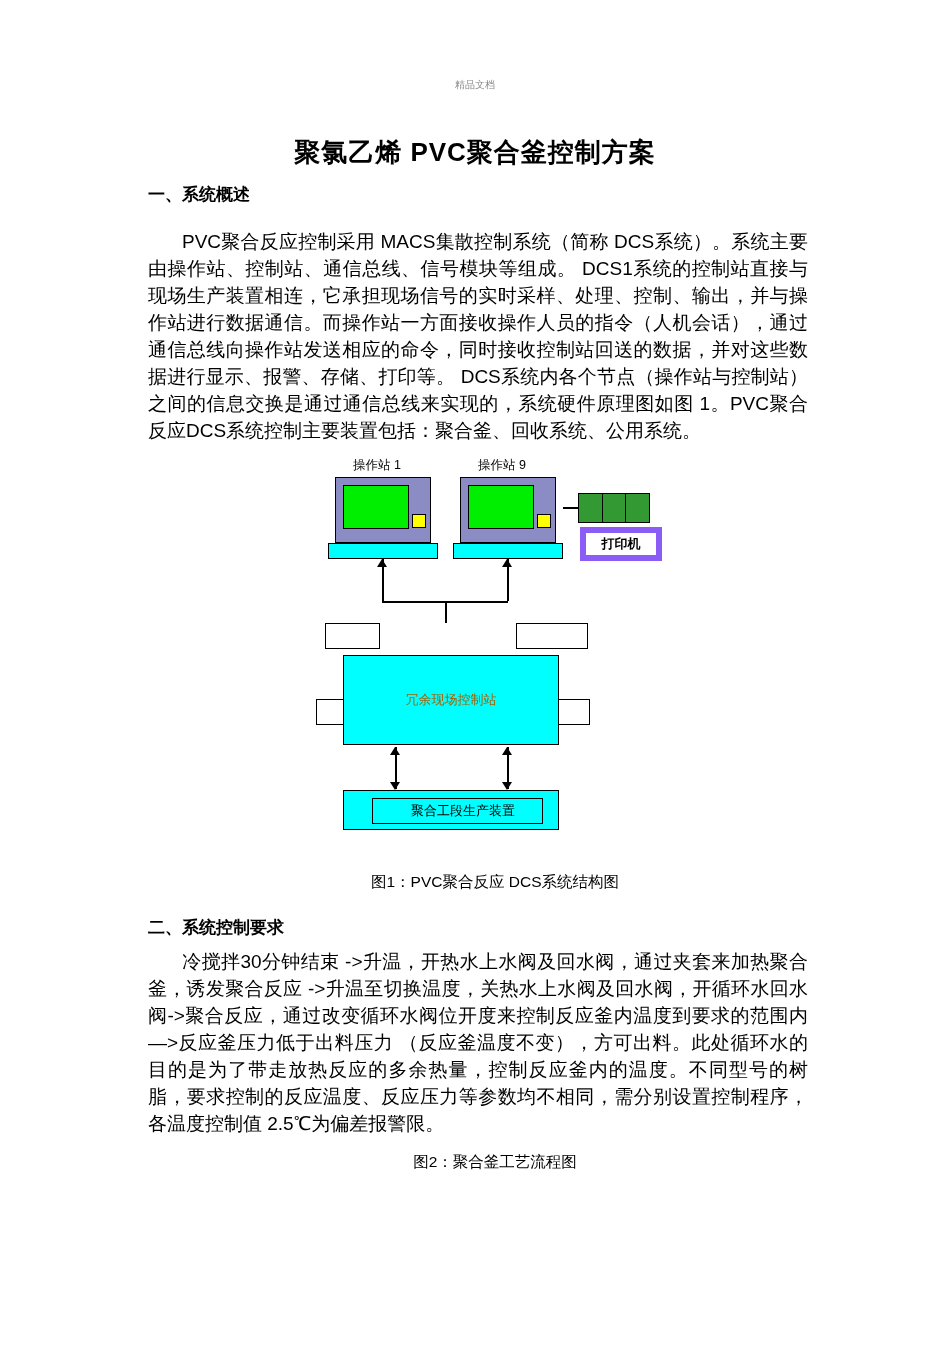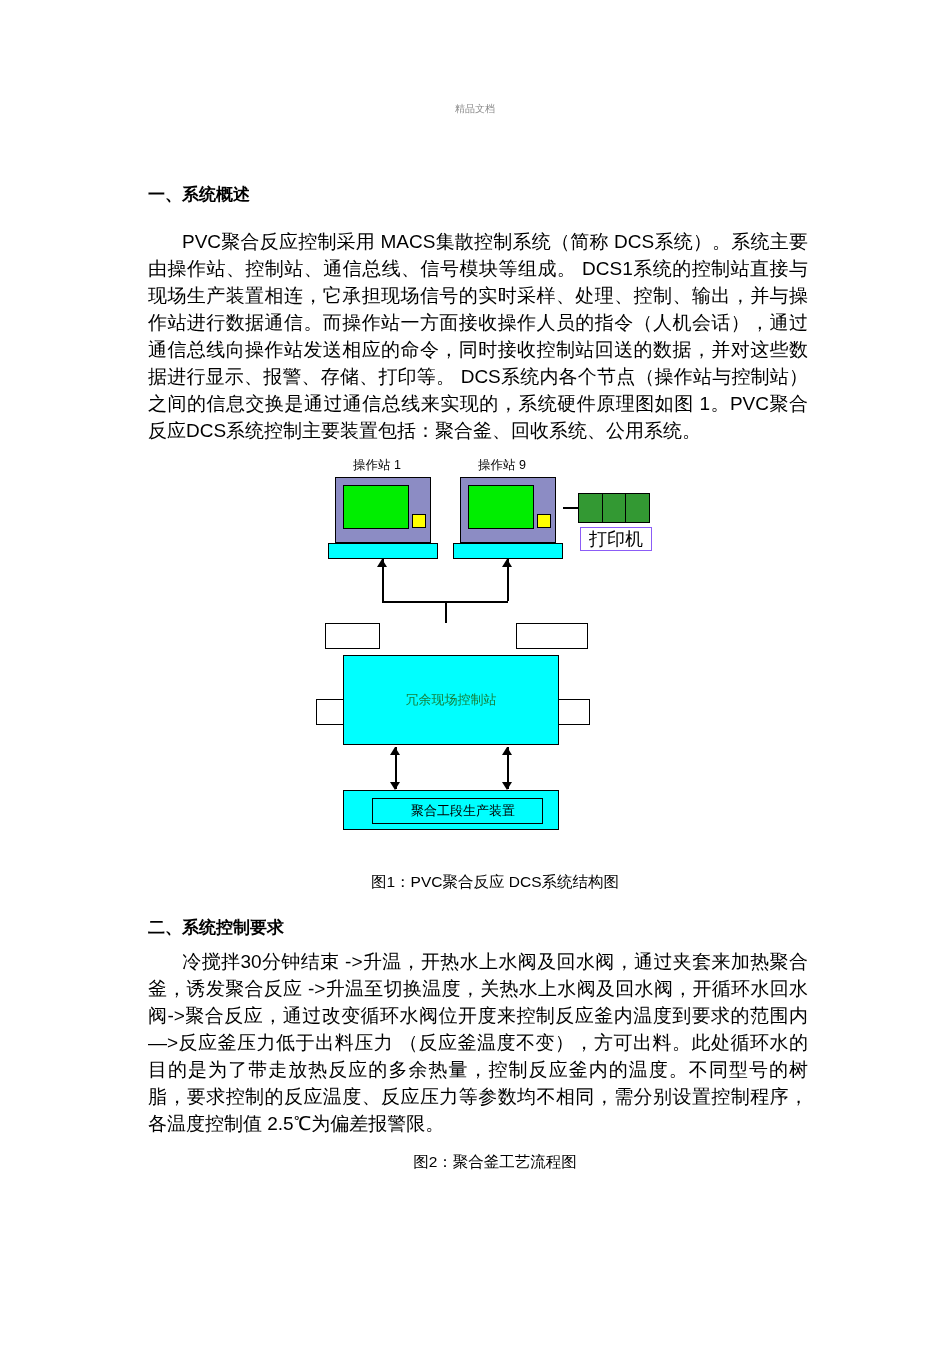--- a/index.html
+++ b/index.html
@@ -22,21 +22,20 @@
   }
   .watermark {
     position: absolute;
     top: 78px;
     left: 0;
     width: 950px;
     text-align: center;
     font-family: "Liberation Sans", sans-serif;
     font-size: 10px;
     color: #888888;
-    margin-top: 24px;
   }
   .doc-title {
     position: absolute;
     top: 118px;
     left: 0;
     width: 950px;
     text-align: center;
     font-family: "Liberation Sans", sans-serif;
     font-size: 26px;
     font-weight: bold;
@@ -148,46 +147,47 @@
     flex: 1;
     border-right: 1.5px solid #000;
   }
   .printer span:last-child { border-right: none; }
   .printer-label {
     position: absolute;
     left: 280px;
     top: 72px;
     width: 70px;
     height: 22px;
-    border: 1px solid #8b5cf6;
+    border: 6px solid #8b5cf6;
     background: #fff;
     font-family: "Liberation Sans", sans-serif;
-    font-size: 18px;
+    font-size: 13px;
     text-align: center;
     line-height: 22px;
+    font-weight: bold;
   }
   .connector-link {
     position: absolute;
     left: 263px;
     top: 52px;
     width: 15px;
     height: 2px;
     background: #000;
   }
 
   .ctrl-station {
     position: absolute;
     left: 43px;
     top: 200px;
     width: 216px;
     height: 90px;
     background: #00ffff;
     border: 1.5px solid #000;
     box-sizing: border-box;
-    color: #15803d;
+    color: #a16207;
     font-family: "Liberation Sans", sans-serif;
     font-size: 13px;
     display: flex;
     align-items: center;
     justify-content: center;
   }
   .white-box {
     position: absolute;
     background: #ffffff;
     border: 1px solid #000;
@@ -248,20 +248,21 @@
   .footer .fl { color: #888; font-size: 9.5px; }
   .footer .dot { color: #888; font-size: 9px; display:block; }
 </style>
 </head>
 <body>
 
 <div class="page">
 
   <div class="watermark">精品文档</div>
 
+  <h1 class="doc-title">聚氯乙烯 PVC聚合釜控制方案</h1>
 
   <div class="section-head" id="sec1">一、系统概述</div>
 
   <div class="para" id="para1"><span class="indent"></span><span>PVC聚合反应控制采用 MACS集散控制系统（简称 DCS系统）。系统主要由操作站、控制站、通信总线、信号模块等组成。 DCS1系统的控制站直接与现场生产装置相连，它承担现场信号的实时采样、处理、控制、输出，并与操作站进行数据通信。而操作站一方面接收操作人员的指令（人机会话），通过通信总线向操作站发送相应的命令，同时接收控制站回送的数据，并对这些数据进行显示、报警、存储、打印等。 DCS系统内各个节点（操作站与控制站）之间的信息交换是通过通信总线来实现的，系统硬件原理图如图 1。PVC聚合反应DCS系统控制主要装置包括：聚合釜、回收系统、公用系统。</span></div>
 
   <div class="diagram">
 
     <div class="lbl ws1">操作站 1</div>
     <div class="lbl ws2">操作站 9</div>
 

